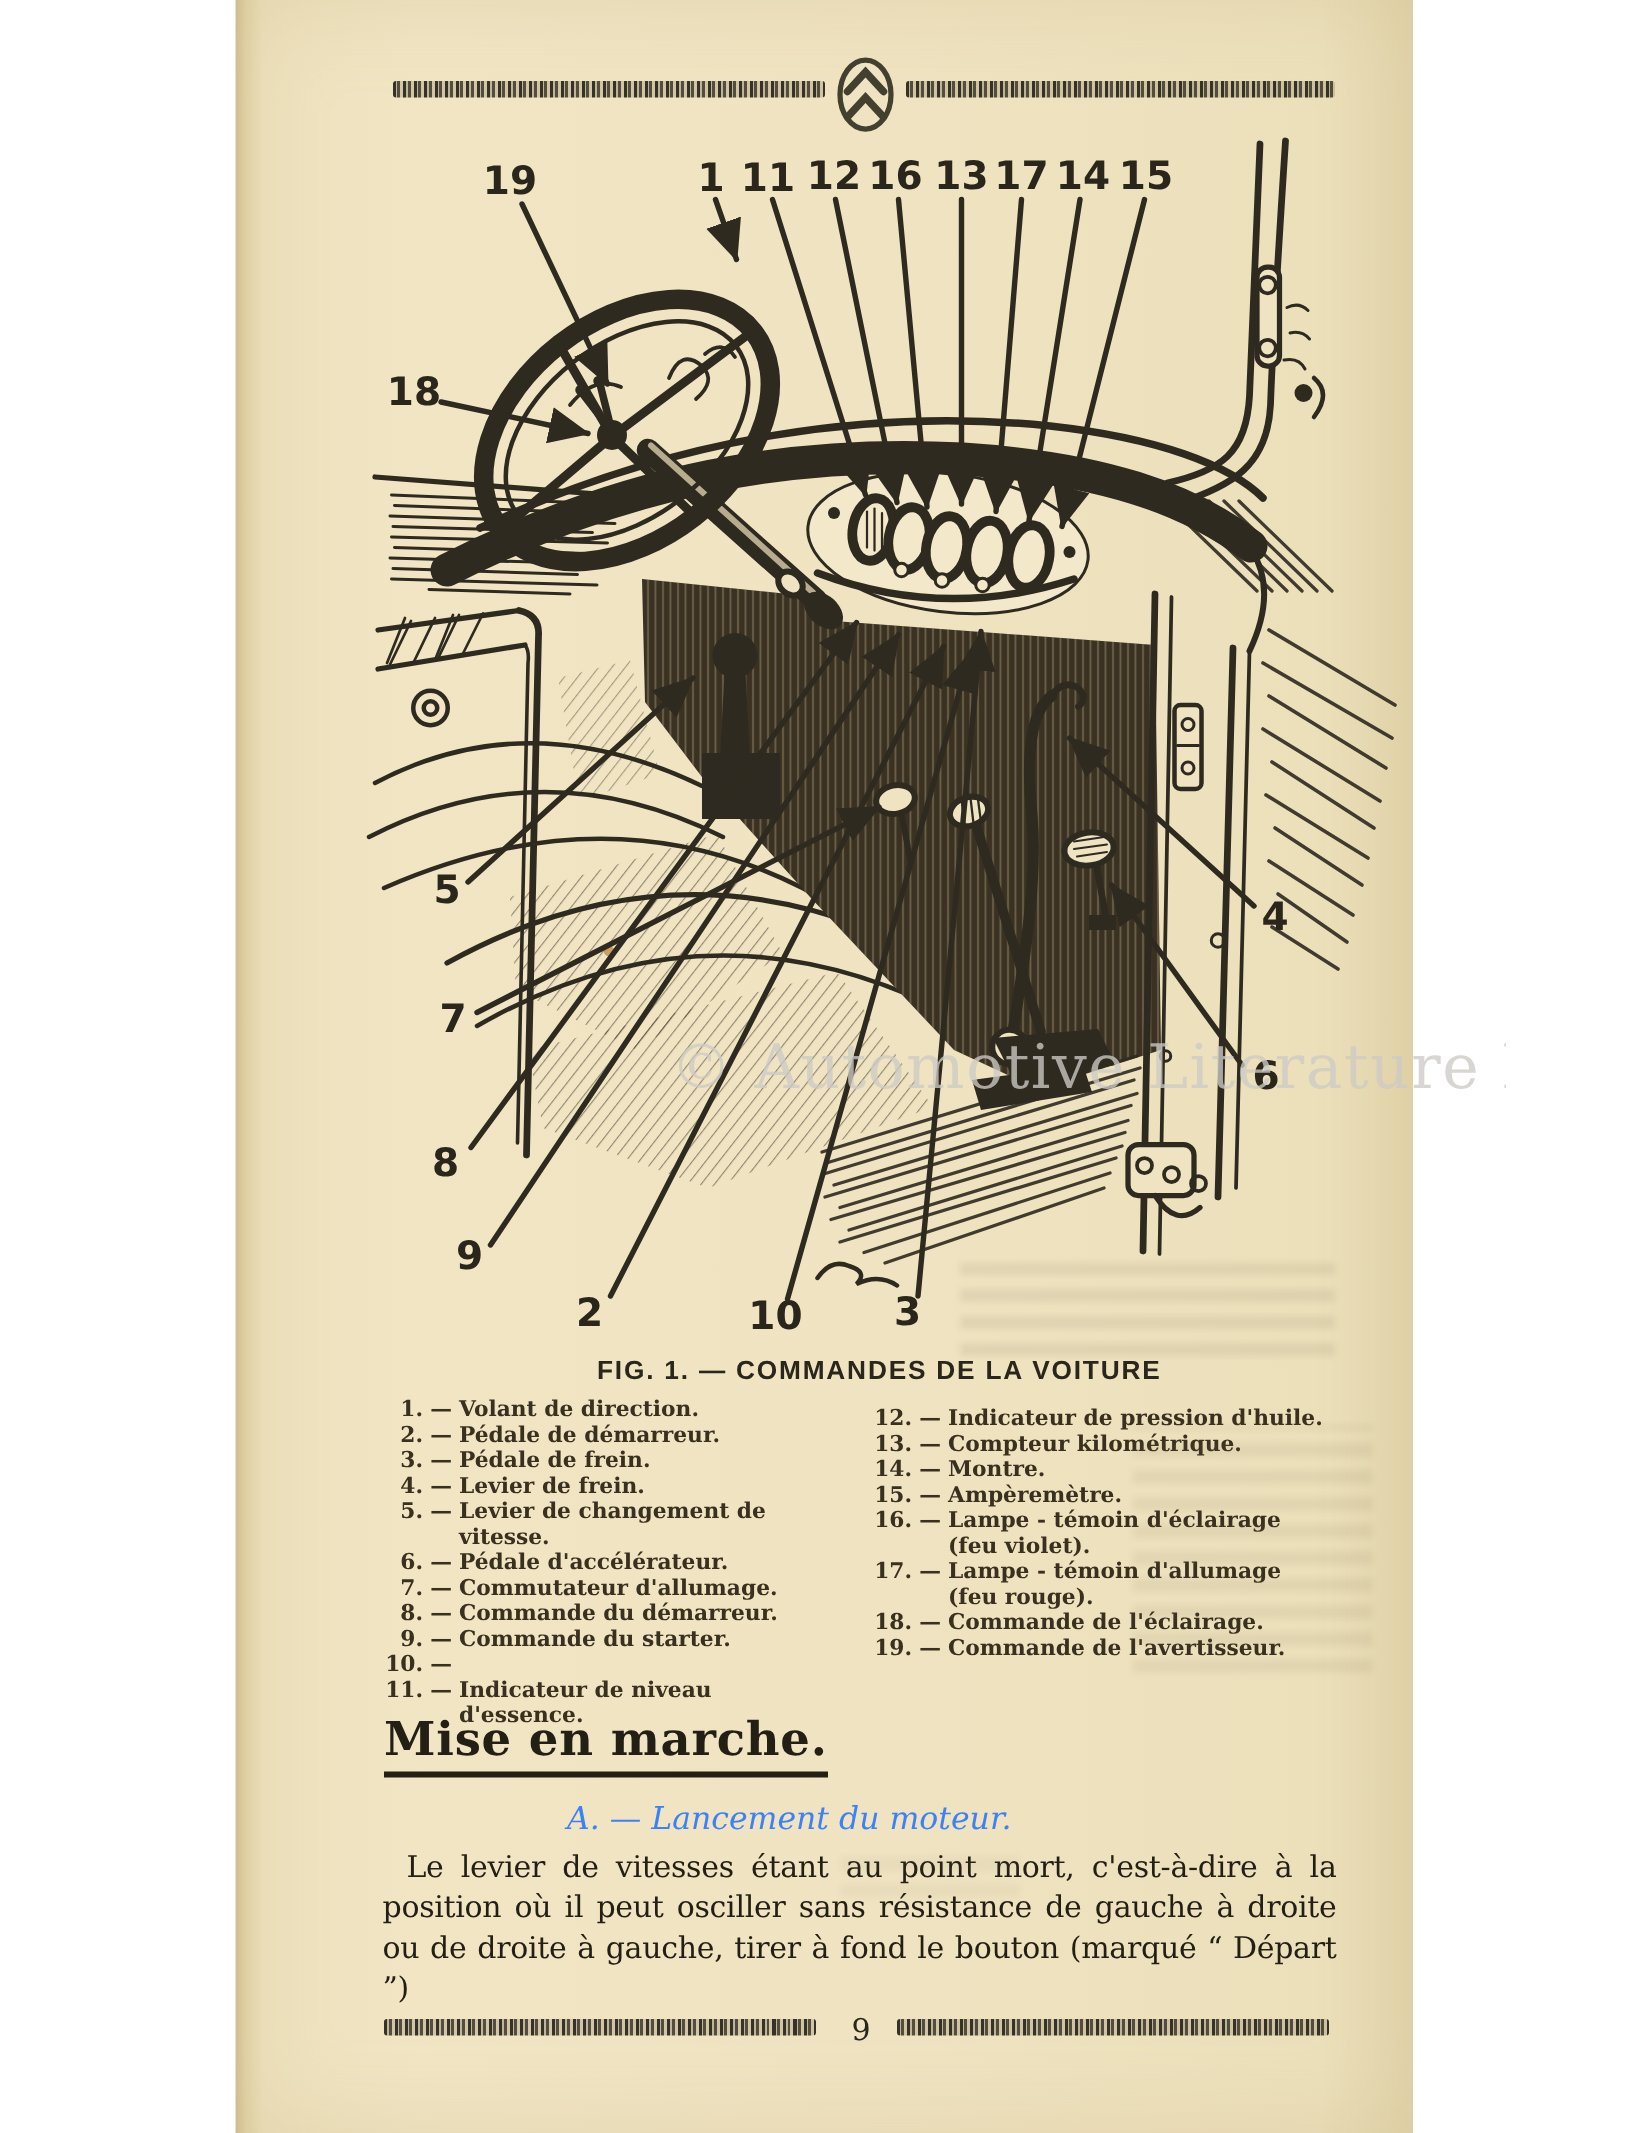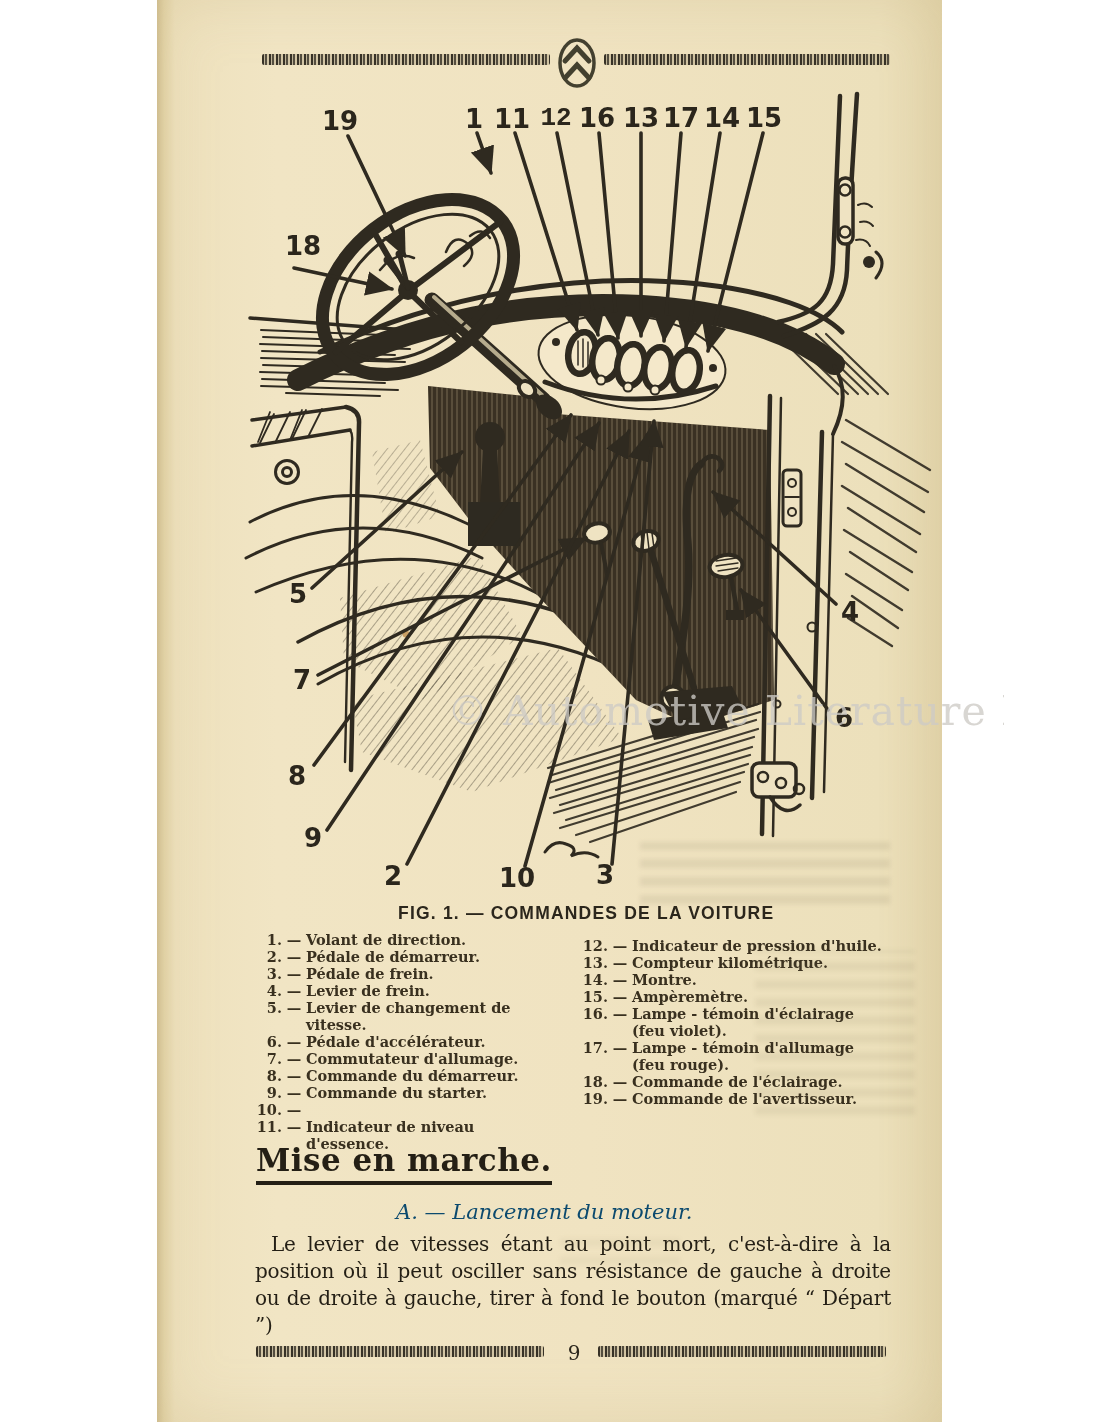--- a/index.html
+++ b/index.html
@@ -18,21 +18,21 @@
      letter-spacing:1.2px;color:#2b261c;}
   .legendcol{position:absolute;font-size:14.5px;font-weight:700;color:#39301f;line-height:17px;letter-spacing:0px;}
   #legend-left{left:252px;top:931px;width:306px;}
   #legend-right{left:578px;top:937px;width:312px;}
   .litem{display:flex;align-items:flex-start;}
   .litem .num{width:30px;text-align:right;flex:0 0 30px;}
   .litem .dash{flex:0 0 24px;text-align:center;}
   .litem .lbl{flex:1 1 auto;}
   #heading{position:absolute;left:256px;top:1143px;font-size:31px;font-weight:700;color:#241f15;
      border-bottom:4px solid #241f15;padding-bottom:4px;letter-spacing:.5px;line-height:1.1;}
-  #subheading{position:absolute;left:396px;top:1200px;font-style:italic;font-size:21px;color:#0c4a6e;white-space:nowrap;}
+  #subheading{position:absolute;left:378px;top:1200px;font-style:italic;font-size:21px;color:#3b82f6;white-space:nowrap;}
   #paragraph{position:absolute;left:255px;top:1231px;width:636px;font-size:20px;line-height:1.35;
      color:#241f15;text-align:justify;text-indent:16px;letter-spacing:-0.2px;}
   #pagenum{position:absolute;left:562px;top:1341px;width:24px;text-align:center;font-size:20px;color:#2b261c;}
   #watermark{position:absolute;left:447px;top:687px;white-space:nowrap;z-index:30;
      font-family:"DejaVu Serif",serif;font-size:41px;color:rgba(205,203,197,.78);letter-spacing:1px;}
   .ghost{position:absolute;filter:blur(2px);z-index:2;
      background:repeating-linear-gradient(0deg,rgba(125,112,85,.12) 0 9px,rgba(125,112,85,0) 9px 18px);}
   svg{position:absolute;left:0;top:0;z-index:3;pointer-events:none;}
   #figlayer{z-index:4;}
 </style>
@@ -273,27 +273,27 @@
         <line x1="612" y1="864" x2="654" y2="421"></line>
         <line x1="836" y1="604" x2="713" y2="492"></line>
         <line x1="828" y1="710" x2="741" y2="590"></line>
       </g>
     </g>
   </svg>
 
   <div class="callout" style="left:340px;top:121px;">19</div>
   <div class="callout" style="left:474px;top:119px;">1</div>
   <div class="callout" style="left:512px;top:119px;">11</div>
-  <div class="callout" style="left:556px;top:118px;font-family:Liberation Mono, monospace;">12</div>
+  <div class="callout" style="left:556px;top:118px;">12</div>
   <div class="callout" style="left:597px;top:118px;">16</div>
   <div class="callout" style="left:641px;top:118px;">13</div>
   <div class="callout" style="left:681px;top:118px;">17</div>
   <div class="callout" style="left:722px;top:118px;">14</div>
   <div class="callout" style="left:764px;top:118px;">15</div>
-  <div class="callout" style="left:276px;top:246px;margin-left:27px;">18</div>
+  <div class="callout" style="left:276px;top:262px;">18</div>
   <div class="callout" style="left:298px;top:594px;">5</div>
   <div class="callout" style="left:302px;top:680px;">7</div>
   <div class="callout" style="left:297px;top:776px;">8</div>
   <div class="callout" style="left:313px;top:838px;">9</div>
   <div class="callout" style="left:393px;top:876px;">2</div>
   <div class="callout" style="left:517px;top:878px;">10</div>
   <div class="callout" style="left:605px;top:875px;">3</div>
   <div class="callout" style="left:850px;top:612px;">4</div>
   <div class="callout" style="left:844px;top:718px;">6</div>
 

